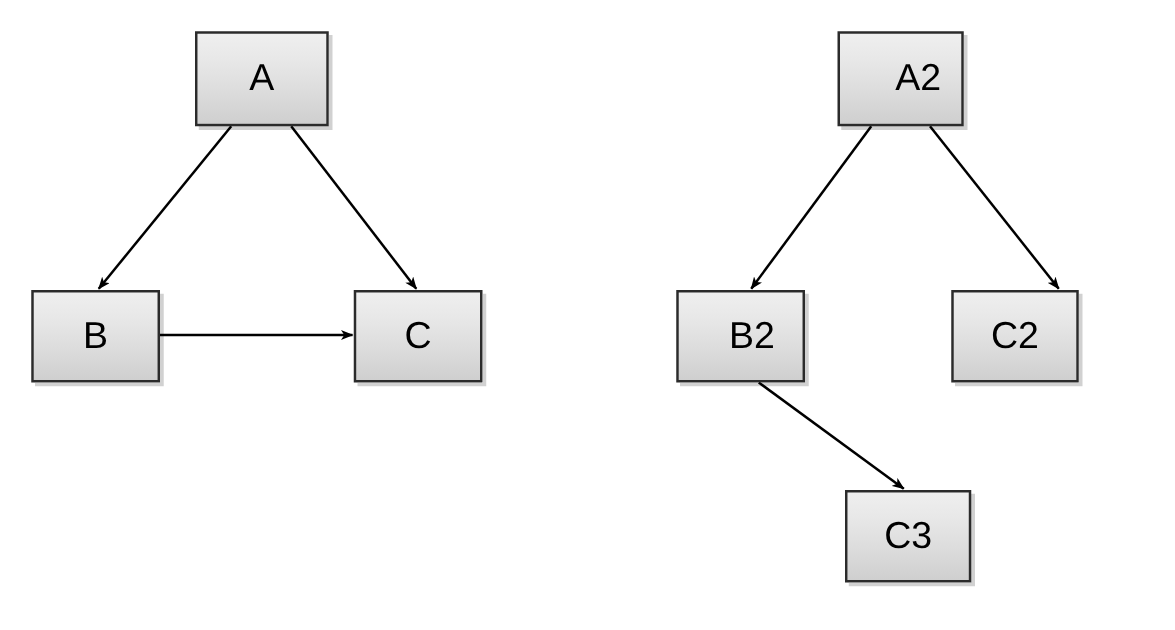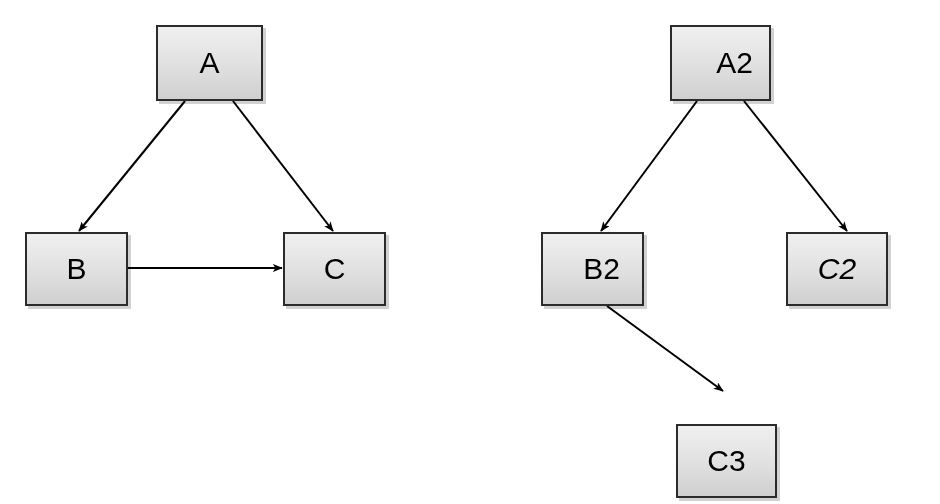--- a/index.html
+++ b/index.html
@@ -78,21 +78,21 @@
       </div>
       <div class="node" style="left: 283px; top: 232px; width: 103px; height: 74px;">
         <span class="node-label">C</span>
       </div>
       <div class="node" style="left: 670px; top: 25px; width: 101px; height: 76px; padding-left: 28px;">
         <span class="node-label">A2</span>
       </div>
       <div class="node" style="left: 541px; top: 232px; width: 103px; height: 74px; padding-left: 18px;">
         <span class="node-label">B2</span>
       </div>
-      <div class="node" style="left: 786px; top: 232px; width: 102px; height: 74px; font-style: italic;">
+      <div class="node" style="left: 761px; top: 232px; width: 102px; height: 74px;">
         <span class="node-label">C2</span>
       </div>
-      <div class="node" style="left: 676px; top: 392px; width: 101px; height: 74px; margin-top: 32px;">
+      <div class="node" style="left: 676px; top: 392px; width: 101px; height: 74px;">
         <span class="node-label">C3</span>
       </div>
     </div>
 
 </div>
 
 </body></html>

